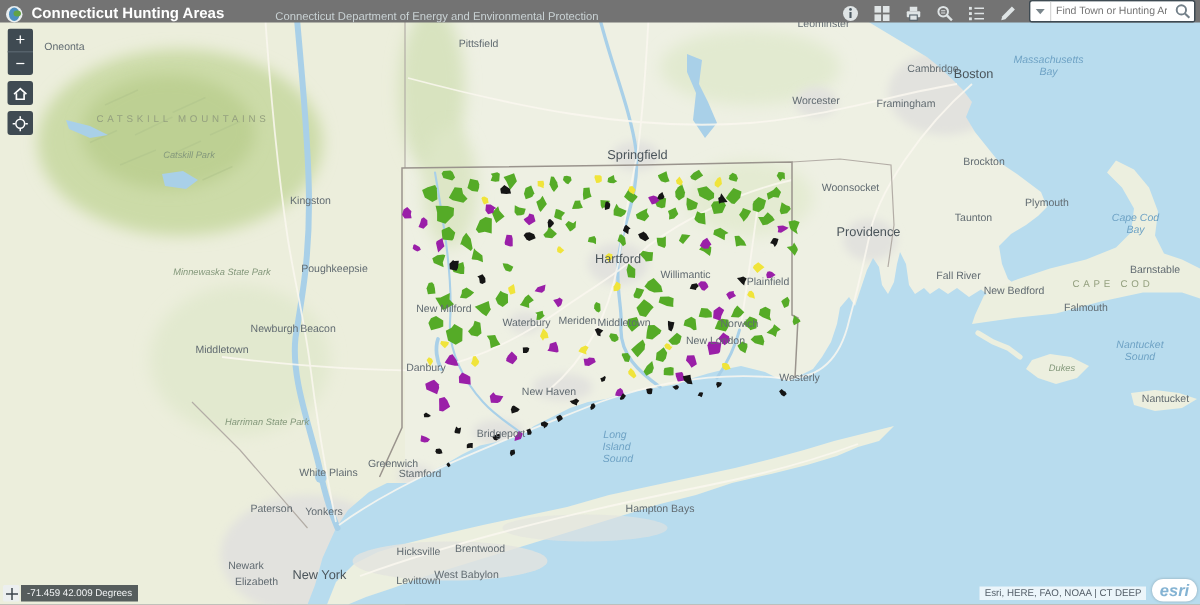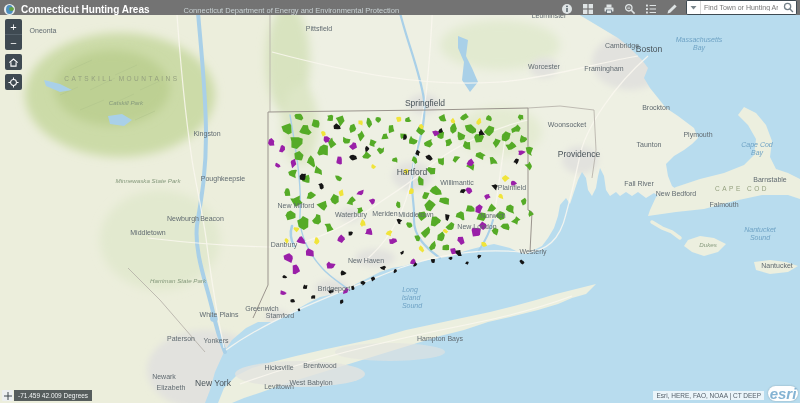--- a/index.html
+++ b/index.html
@@ -22,21 +22,21 @@
   .mbtn{width:17px;height:15px;background:#3f4a52;color:#fff;display:flex;align-items:center;justify-content:center;font-size:11px;cursor:pointer;}
   .mbtn+.mbtn{border-top:1px solid #55616a;}
   .sqbtn{position:absolute;left:5px;width:17px;height:16px;background:#3f4a52;border-radius:2px;z-index:10;display:flex;align-items:center;justify-content:center;cursor:pointer;}
   .home{top:54px;}
   .locate{top:74px;}
   
   .coord{position:absolute;left:2px;bottom:2px;display:flex;align-items:center;z-index:10;}
   .coord .cbtn{width:11px;height:11px;background:#eceff0;display:flex;align-items:center;justify-content:center;border-radius:1px;cursor:pointer;}
   .coord .cval{background:rgba(44,52,58,.78);color:#f2f4f5;font-size:6.5px;padding:2px 4px;margin-left:1px;white-space:nowrap;}
   .attrib{position:absolute;right:36px;bottom:3px;background:rgba(255,255,255,.72);color:#55606a;font-size:6.5px;padding:1px 3px;z-index:10;white-space:nowrap;}
-  .esri{position:absolute;right:2px;bottom:2px;width:30px;height:15px;background:#fff;border-radius:8px;display:flex;align-items:center;justify-content:center;color:#84b3d3;font-weight:bold;font-style:italic;font-size:15px;z-index:10;box-shadow:0 0 2px rgba(0,0,0,.25);}
+  .esri{position:absolute;right:2px;bottom:2px;width:30px;height:15px;background:#fff;border-radius:8px;display:flex;align-items:center;justify-content:center;color:#84b3d3;font-weight:bold;font-style:italic;font-size:11px;z-index:10;box-shadow:0 0 2px rgba(0,0,0,.25);}
   
   svg.map{position:absolute;inset:0;z-index:1;}
   svg text{text-anchor:middle;font-family:"Liberation Sans",sans-serif;}
   .lb-city{font-size:7px;fill:#616b71;}
   .lb-major{font-size:8.5px;fill:#4a545a;}
   .lb-water{font-size:7px;font-style:italic;fill:#6fa3c5;}
   .lb-area{font-size:6.5px;fill:#94a07f;letter-spacing:2.5px;}
   .lb-park{font-size:6.2px;font-style:italic;fill:#85997c;}
 </style>
 </head>

